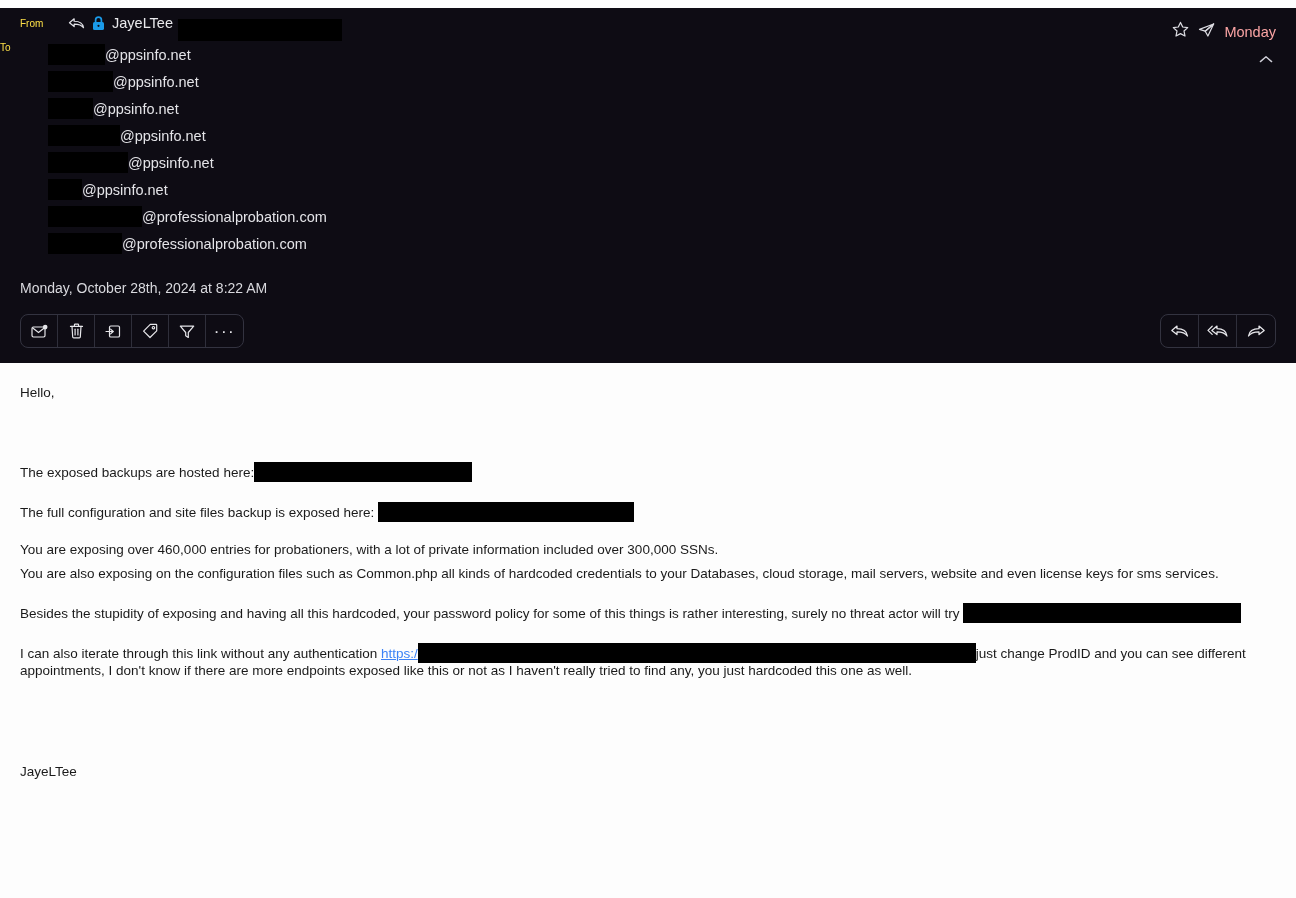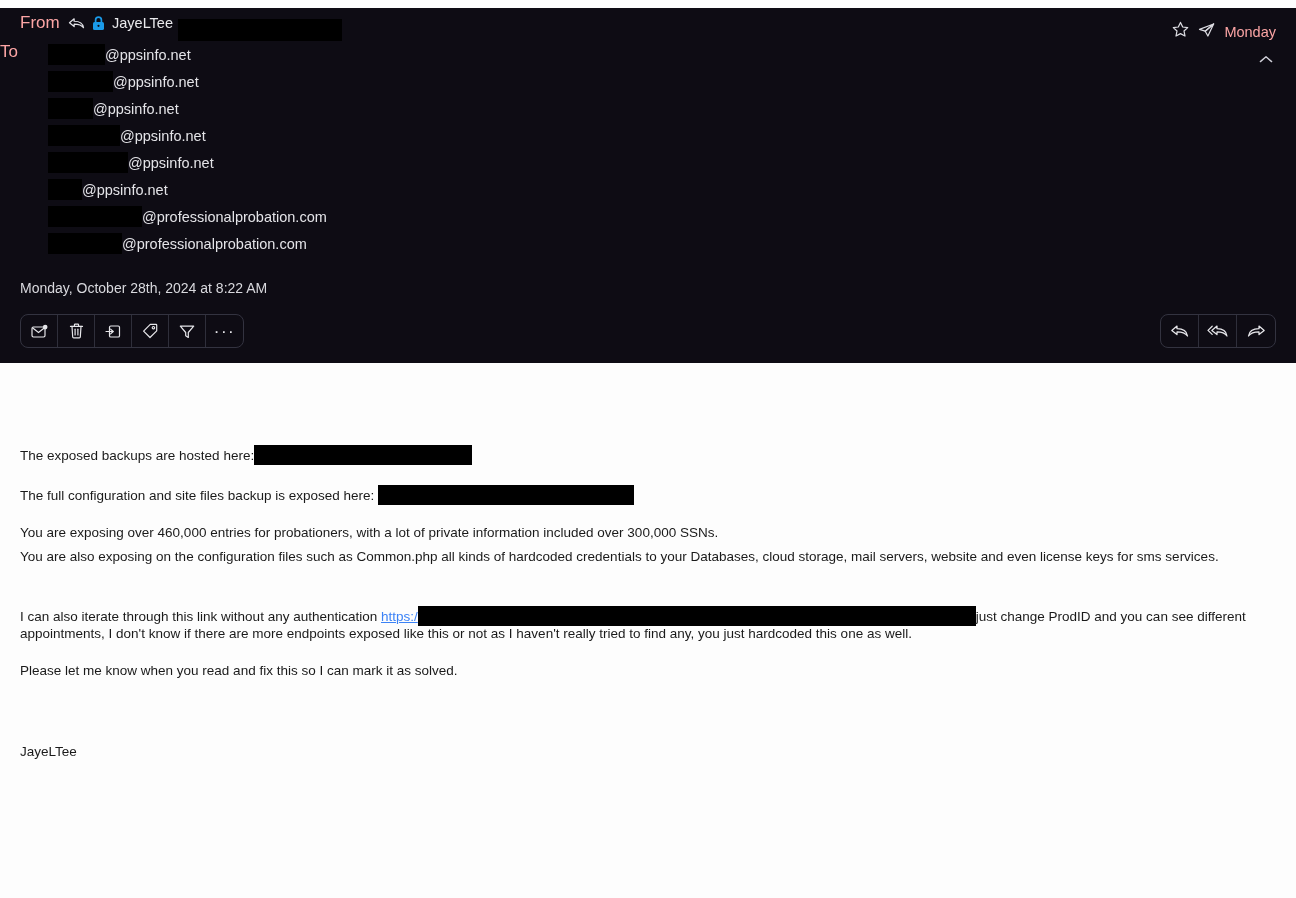--- a/index.html
+++ b/index.html
@@ -21,22 +21,22 @@
   }
 
   .row-from {
     position:relative;
     display:flex; align-items:center;
     height:30px;
     padding-left:20px;
     margin-top:8px;
   }
   .lbl {
-    color:#fca5a5;
-    font-size:17px;
+    color:#fde047;
+    font-size:10px;
     width:48px;
     flex:0 0 48px;
   }
   .from-inner { display:flex; align-items:center; gap:7px; }
   .icon-reply-sm { width:17px; height:15px; display:block; }
   .lock-icon { width:13px; height:15px; display:block; }
   .from-name { color:#e9e9ec; font-size:14.5px; white-space:nowrap; }
 
   
   .redact { background:#000; display:inline-block; vertical-align:middle; }
@@ -259,42 +259,43 @@
       <span>
         <svg width="14" height="9" viewBox="0 0 14 9" fill="none" stroke="#cfcfd8" stroke-width="1.4" stroke-linecap="round" stroke-linejoin="round">
           <path d="M1.4 6.6 L7 1.8 L12.6 6.6"></path>
         </svg>
       </span>
     </div>
   </div>
 
   <div class="body">
 
+    <div class="p">Hello,</div>
     <div class="gap"></div>
 
     <div class="gap"></div>
 
     <div class="gap"></div>
 
     <div class="p"><span>The exposed backups are hosted here:</span><span class="redact" style="width:218px"></span></div>
     <div class="gap"></div>
 
     <div class="p"><span>The full configuration and site files backup is exposed here:</span> <span class="redact" style="width:256px"></span></div>
     <div class="gap"></div>
 
     <div class="p">You are exposing over 460,000 entries for probationers, with a lot of private information included over 300,000 SSNs.</div>
     <div class="p" style="margin-top:7px">You are also exposing on the configuration files such as Common.php all kinds of hardcoded credentials to your Databases, cloud storage, mail servers, website and even license keys for sms services.</div>
     <div class="gap"></div>
 
+    <div class="p"><span>Besides the stupidity of exposing and having all this hardcoded, your password policy for some of this things is rather interesting, surely no threat actor will try</span> <span class="redact" style="width:278px"></span></div>
     <div class="gap"></div>
 
     <div class="p"><span>I can also iterate through this link without any authentication</span> <a class="link" href="#">https:/</a><span class="redact" style="width:558px"></span><span>just change ProdID and you can see different</span></div>
     <div class="p" style="">appointments, I don't know if there are more endpoints exposed like this or not as I haven't really tried to find any, you just hardcoded this one as well.</div>
     <div class="gap"></div>
 
-    <div class="p">Please let me know when you read and fix this so I can mark it as solved.</div>
 
     <div style="height:43px"></div>
     <div class="gap-sm"></div>
     <div class="p sig">JayeLTee</div>
   </div>
 
 </div>
 
 </body></html>

